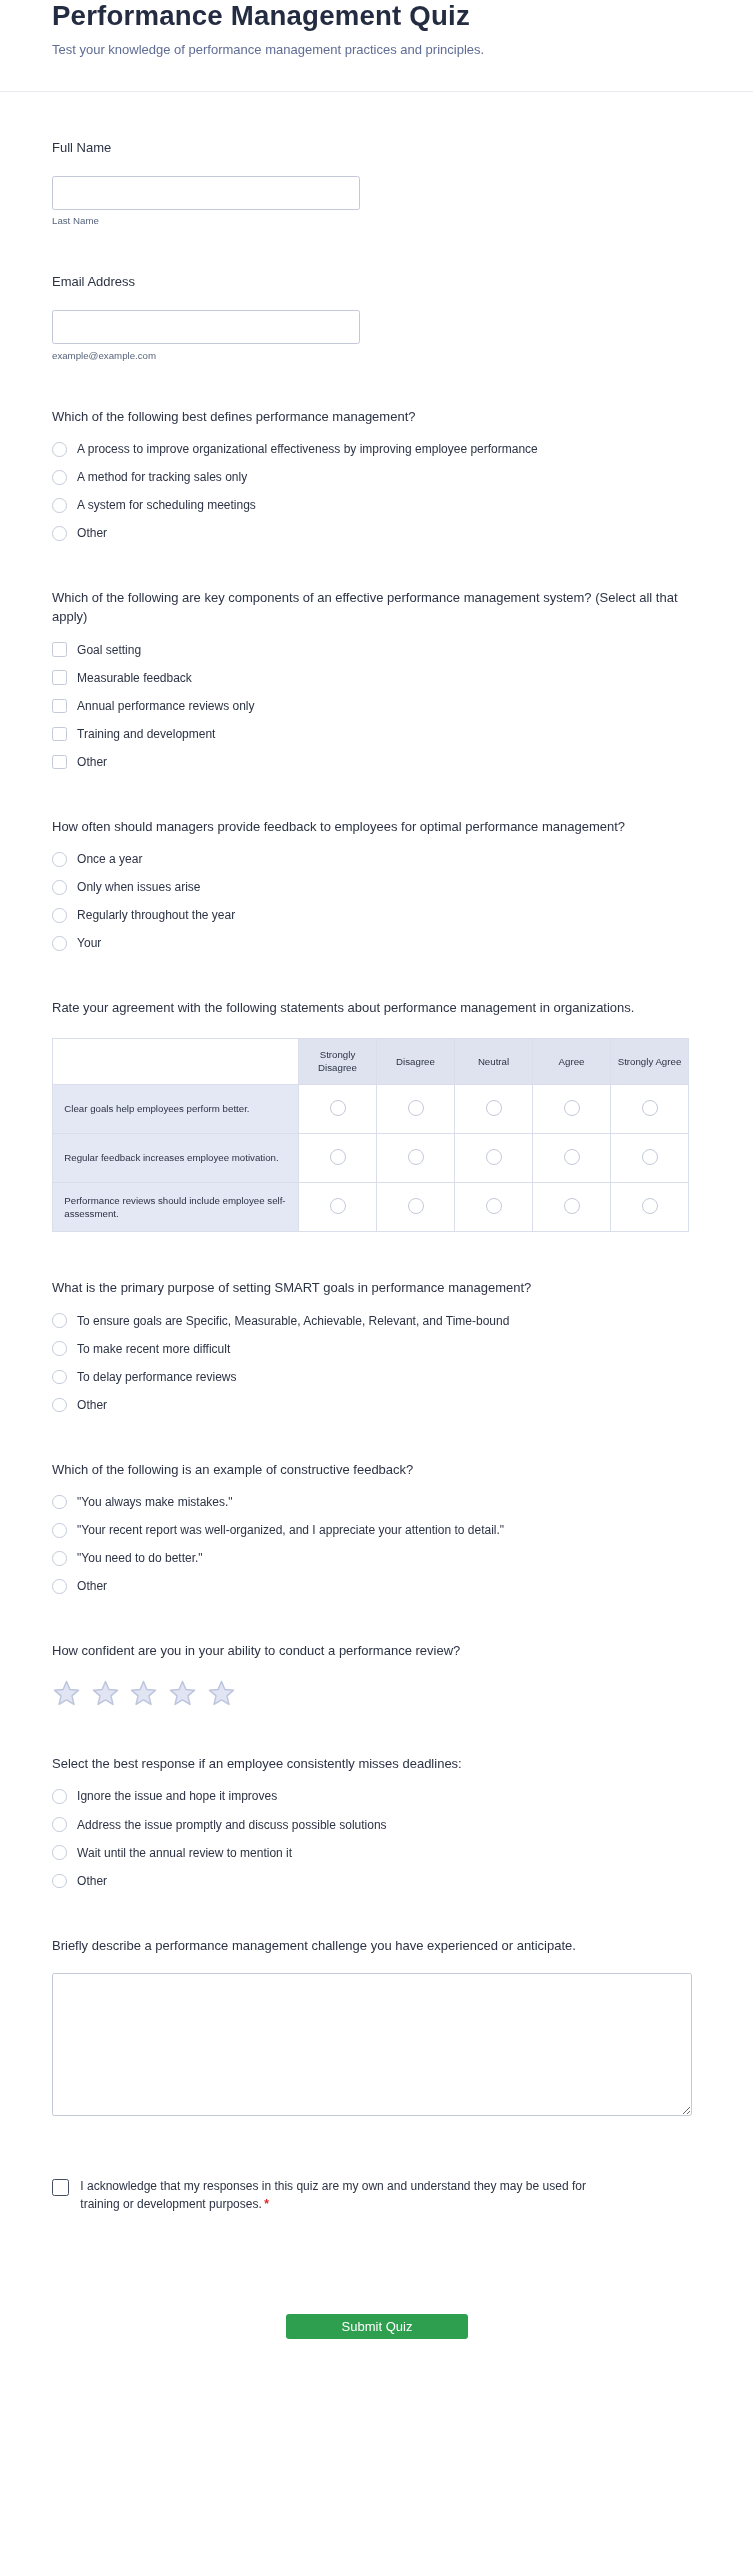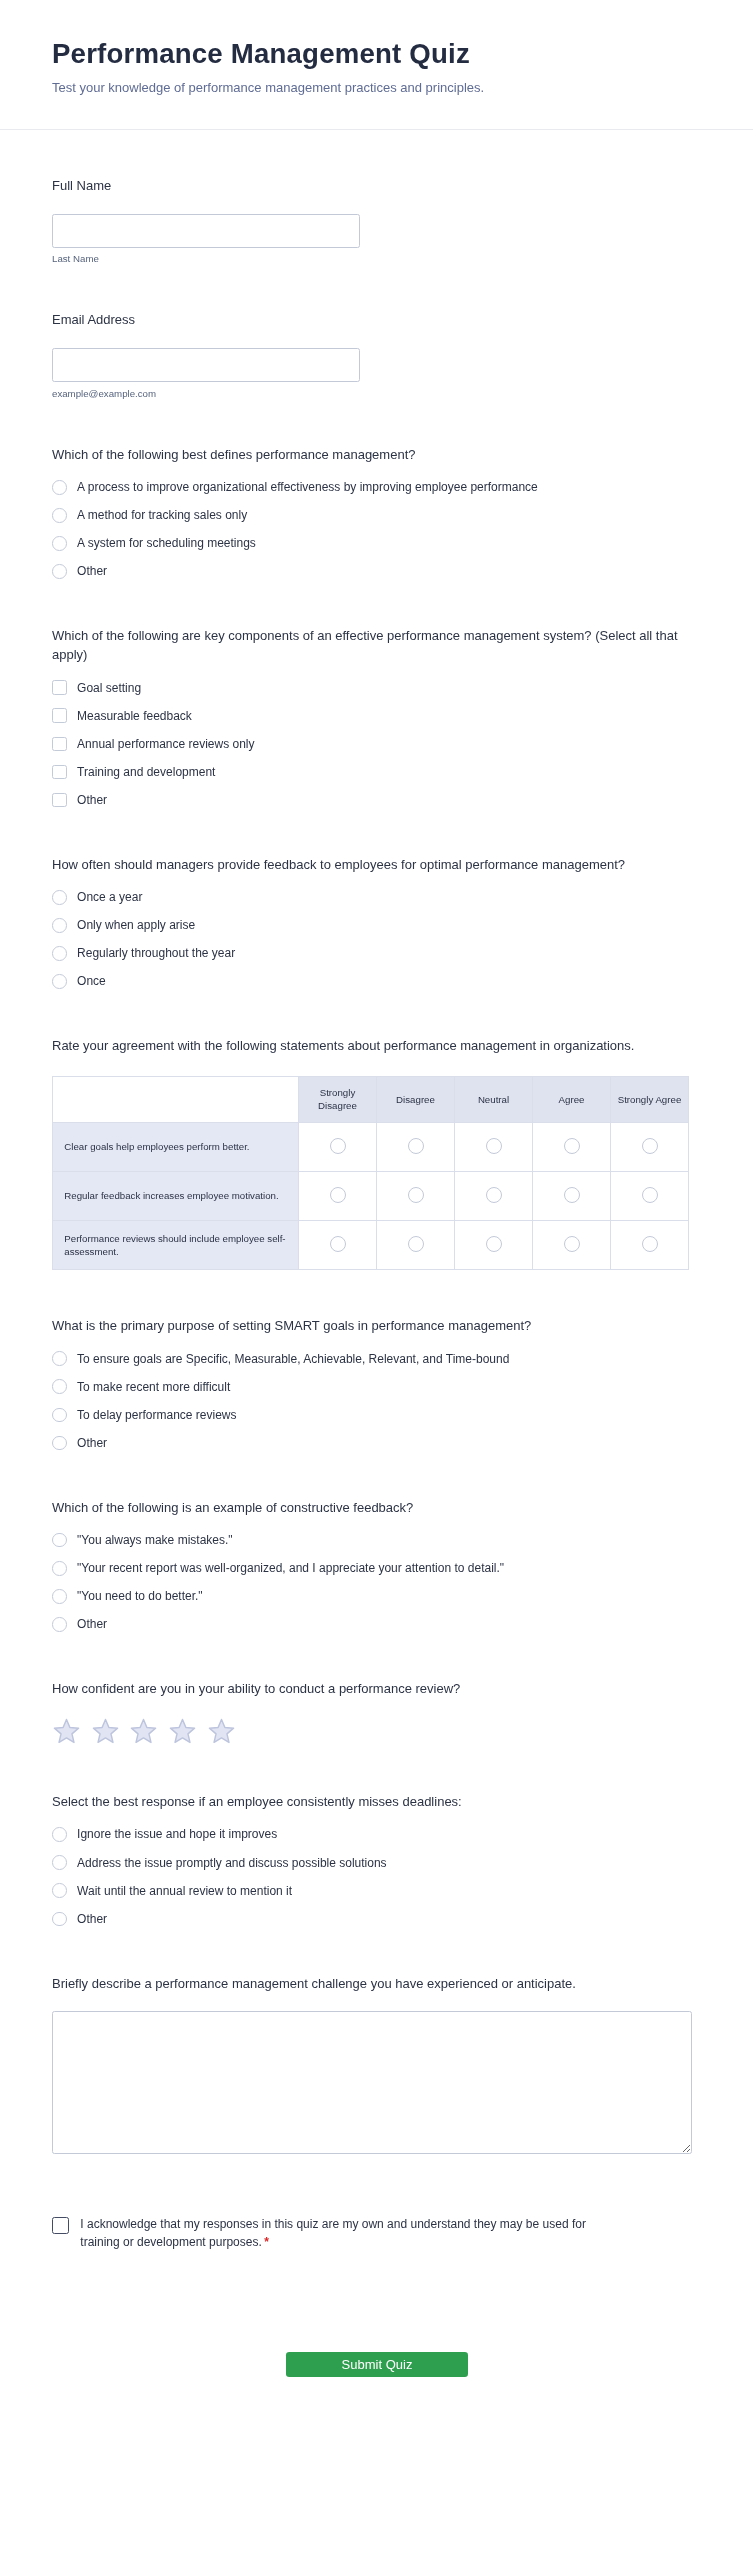--- a/index.html
+++ b/index.html
@@ -7,21 +7,21 @@
   body {
     width: 754px;
     min-height: 2576px;
     font-family: "Liberation Sans", "DejaVu Sans", sans-serif;
     color: #2c3345;
   }
   .wrap { padding: 0 52px; }
 
   
   header { padding-top: 45px; }
-  h1.title { font-size: 27.6px; font-weight: 700; color: #242c42; letter-spacing: 0.2px; margin-top: 38px; }
+  h1.title { font-size: 27.6px; font-weight: 700; color: #242c42; letter-spacing: 0.2px; }
   p.subtitle { margin-top: 9.7px; font-size: 13px; color: var(--subtitle-color, #5f6c94); }
   hr.divider { border: none; border-top: 0.8px solid #e8eaf0; margin-top: 34px; }
 
   
   section.field { margin-top: 47px; }
   .q-label { font-size: 13px; font-weight: 500; color: #2c3345; line-height: 1.45; max-width: 640px; }
   .sublabel { font-size: 9.7px; color: #57647e; margin-top: 5.7px; }
 
   .text-input {
     height: 34px; width: 308px;
@@ -173,29 +173,29 @@
 
     <section class="field">
       <div class="q-label">How often should managers provide feedback to employees for optimal performance management?</div>
       <div class="options">
         <label class="option">
           <span class="radio"></span>
           <span class="option-text">Once a year</span>
         </label>
         <label class="option">
           <span class="radio"></span>
-          <span class="option-text">Only when apply arise</span>
+          <span class="option-text">Only when issues arise</span>
         </label>
         <label class="option">
           <span class="radio"></span>
           <span class="option-text">Regularly throughout the year</span>
         </label>
         <label class="option">
           <span class="radio"></span>
-          <span class="option-text">Once</span>
+          <span class="option-text">Your</span>
         </label>
       </div>
     </section>
 
     <section class="field">
       <div class="q-label">Rate your agreement with the following statements about performance management in organizations.</div>
       <div class="matrix-wrap">
         <table class="matrix">
           <thead>
             <tr>

